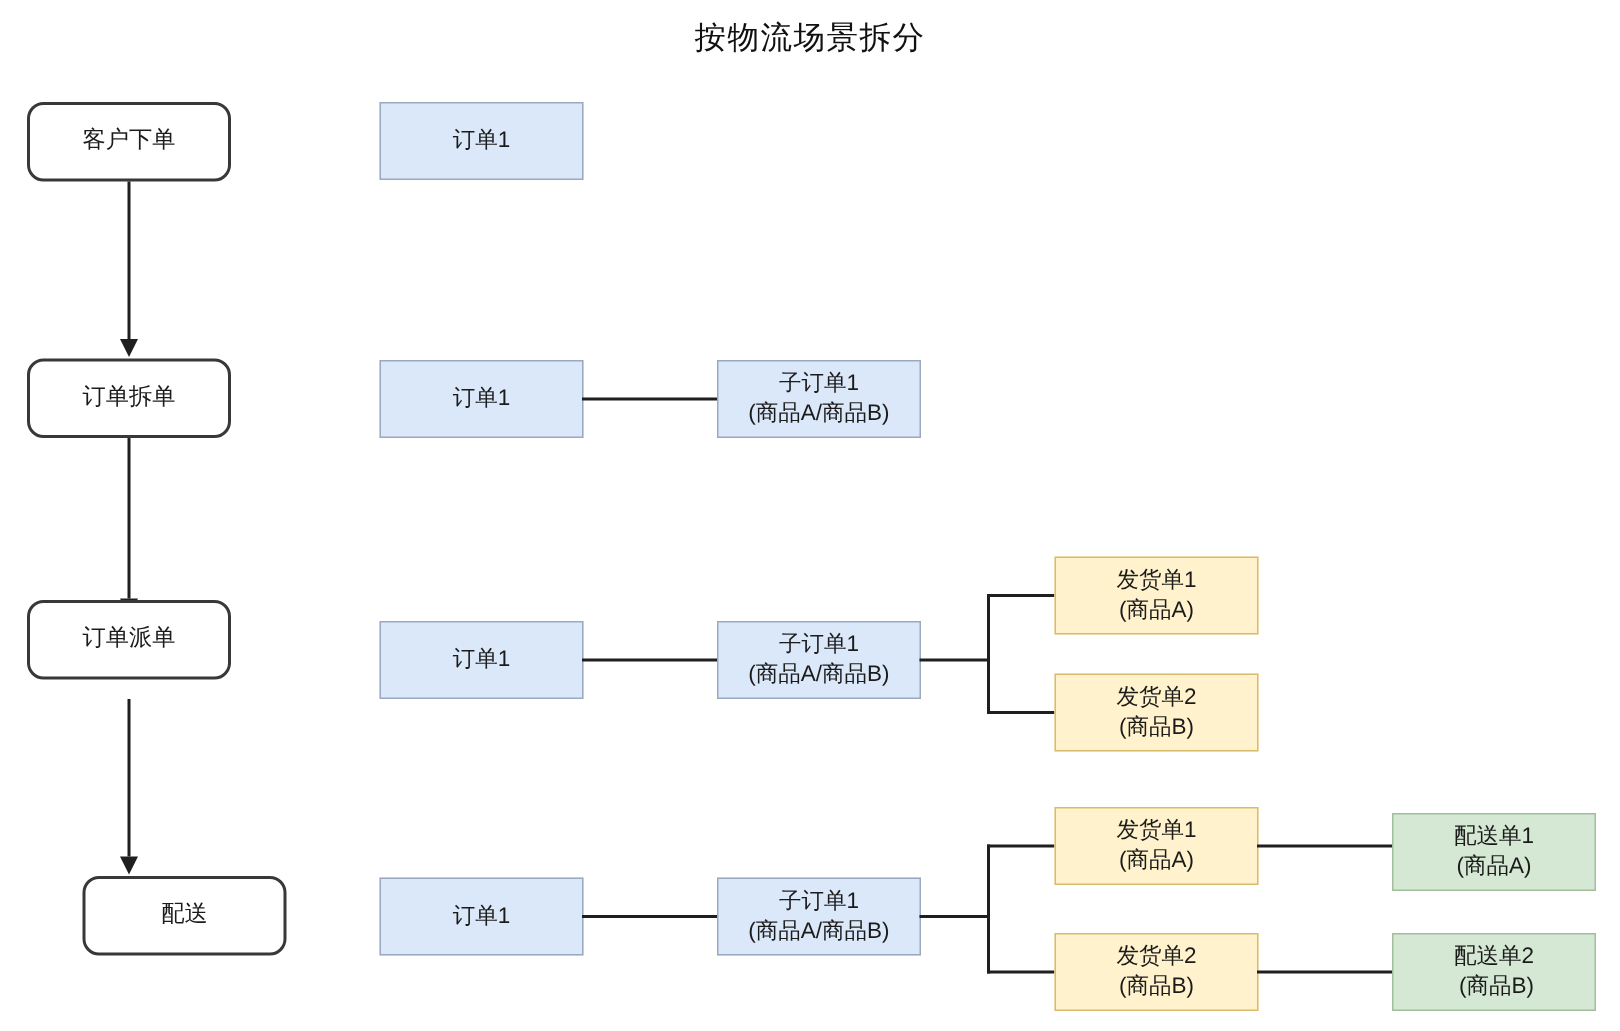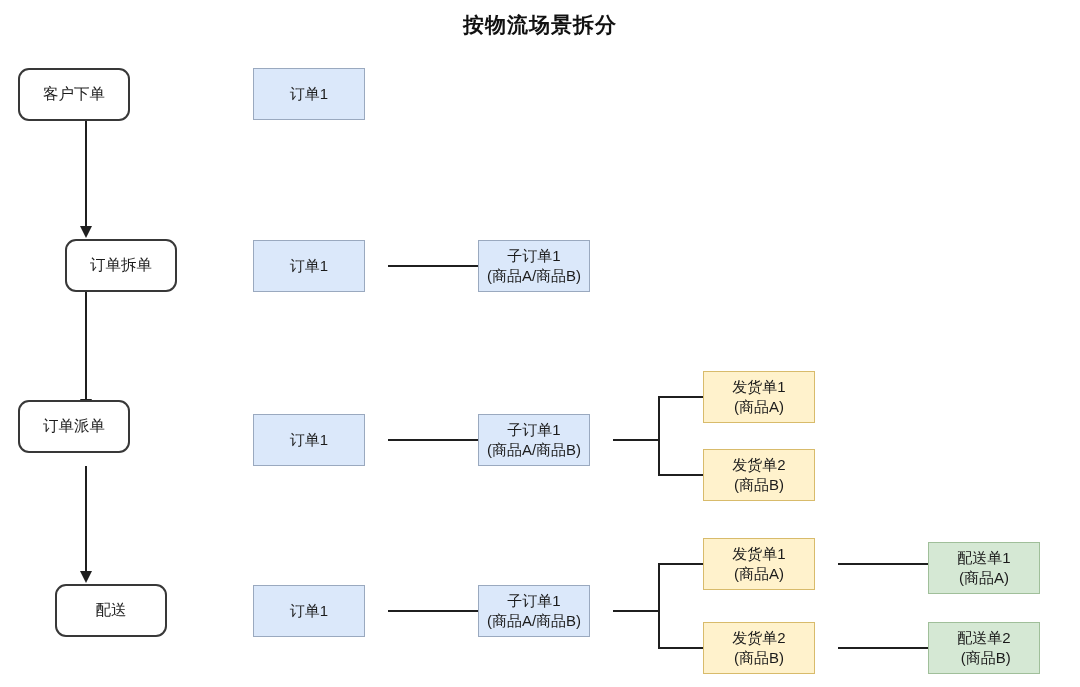--- a/index.html
+++ b/index.html
@@ -10,35 +10,35 @@
     background: #ffffff;
     font-family: "Liberation Sans", "DejaVu Sans", sans-serif;
     color: #1b1b1b;
     overflow: hidden;
   }
   .title {
     position: absolute;
     left: 0; right: 0; top: 11px;
     text-align: center;
     font-size: 21px;
-    font-weight: bold;
+    font-weight: normal;
     letter-spacing: 1px;
     color: #111111;
   }
   .node {
     position: absolute;
     box-sizing: border-box;
     display: flex;
     align-items: center;
     justify-content: center;
     text-align: center;
     white-space: pre-line;
     font-size: 15px;
     line-height: 1.32;
-    width: 112px;
+    width: 136px;
     height: 52px;
   }
   .flow-node {
     background: #ffffff;
     border: 2px solid var(--flow_border);
     border-radius: 11px;
     height: 53px;
     font-size: 15.5px;
   }
   .blue   { background: var(--blue_fill);   border: 1.5px solid var(--blue_border); }
@@ -67,21 +67,21 @@
 
 <div id="canvas">
 
   <div class="title">按物流场景拆分</div>
 
   <div class="node flow-node" style="left:18px; top:68px;">客户下单</div>
 
   <div class="v-line" style="left:84.5px; top:121px; height:105px;"></div>
   <div class="arrowhead" style="left:79.5px; top:226px;"></div>
 
-  <div class="node flow-node" style="left:18px; top:239px;margin-left:47px;">订单拆单</div>
+  <div class="node flow-node" style="left:18px; top:239px;">订单拆单</div>
 
   <div class="v-line" style="left:84.5px; top:292px; height:107px;"></div>
   <div class="arrowhead" style="left:79.5px; top:399px;"></div>
 
   <div class="node flow-node" style="left:18px; top:400px;">订单派单</div>
 
   <div class="v-line" style="left:84.5px; top:466px; height:105px;"></div>
   <div class="arrowhead" style="left:79.5px; top:571px;"></div>
 
   <div class="node flow-node" style="left:18px; top:584px;margin-left:37px;">配送</div>

